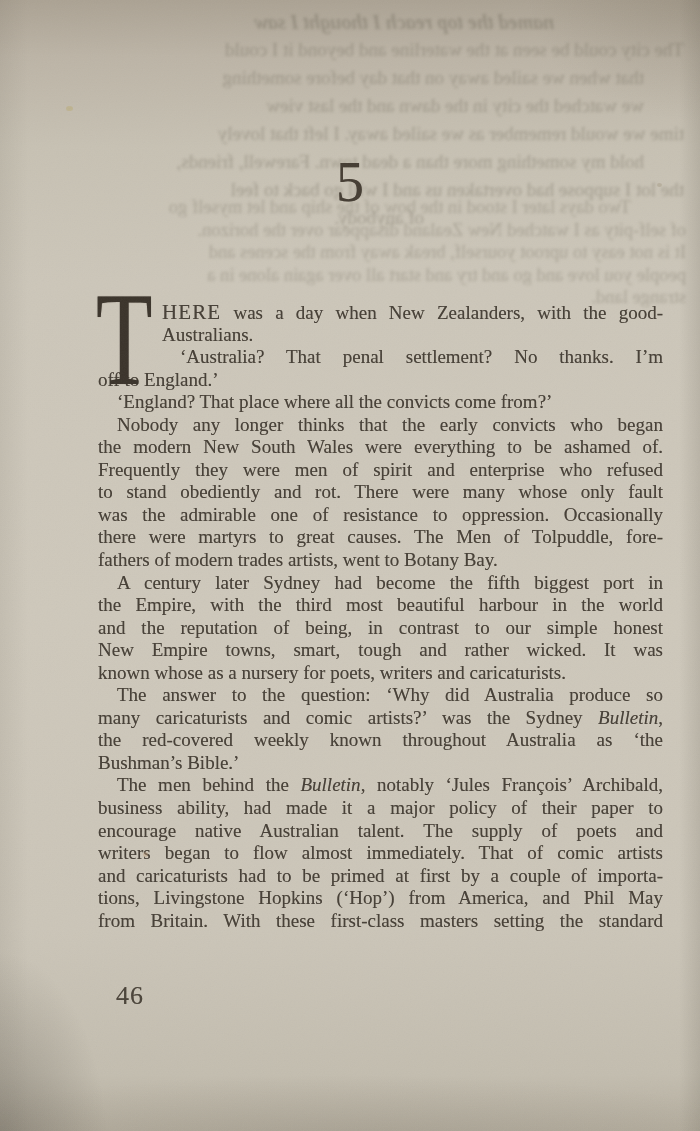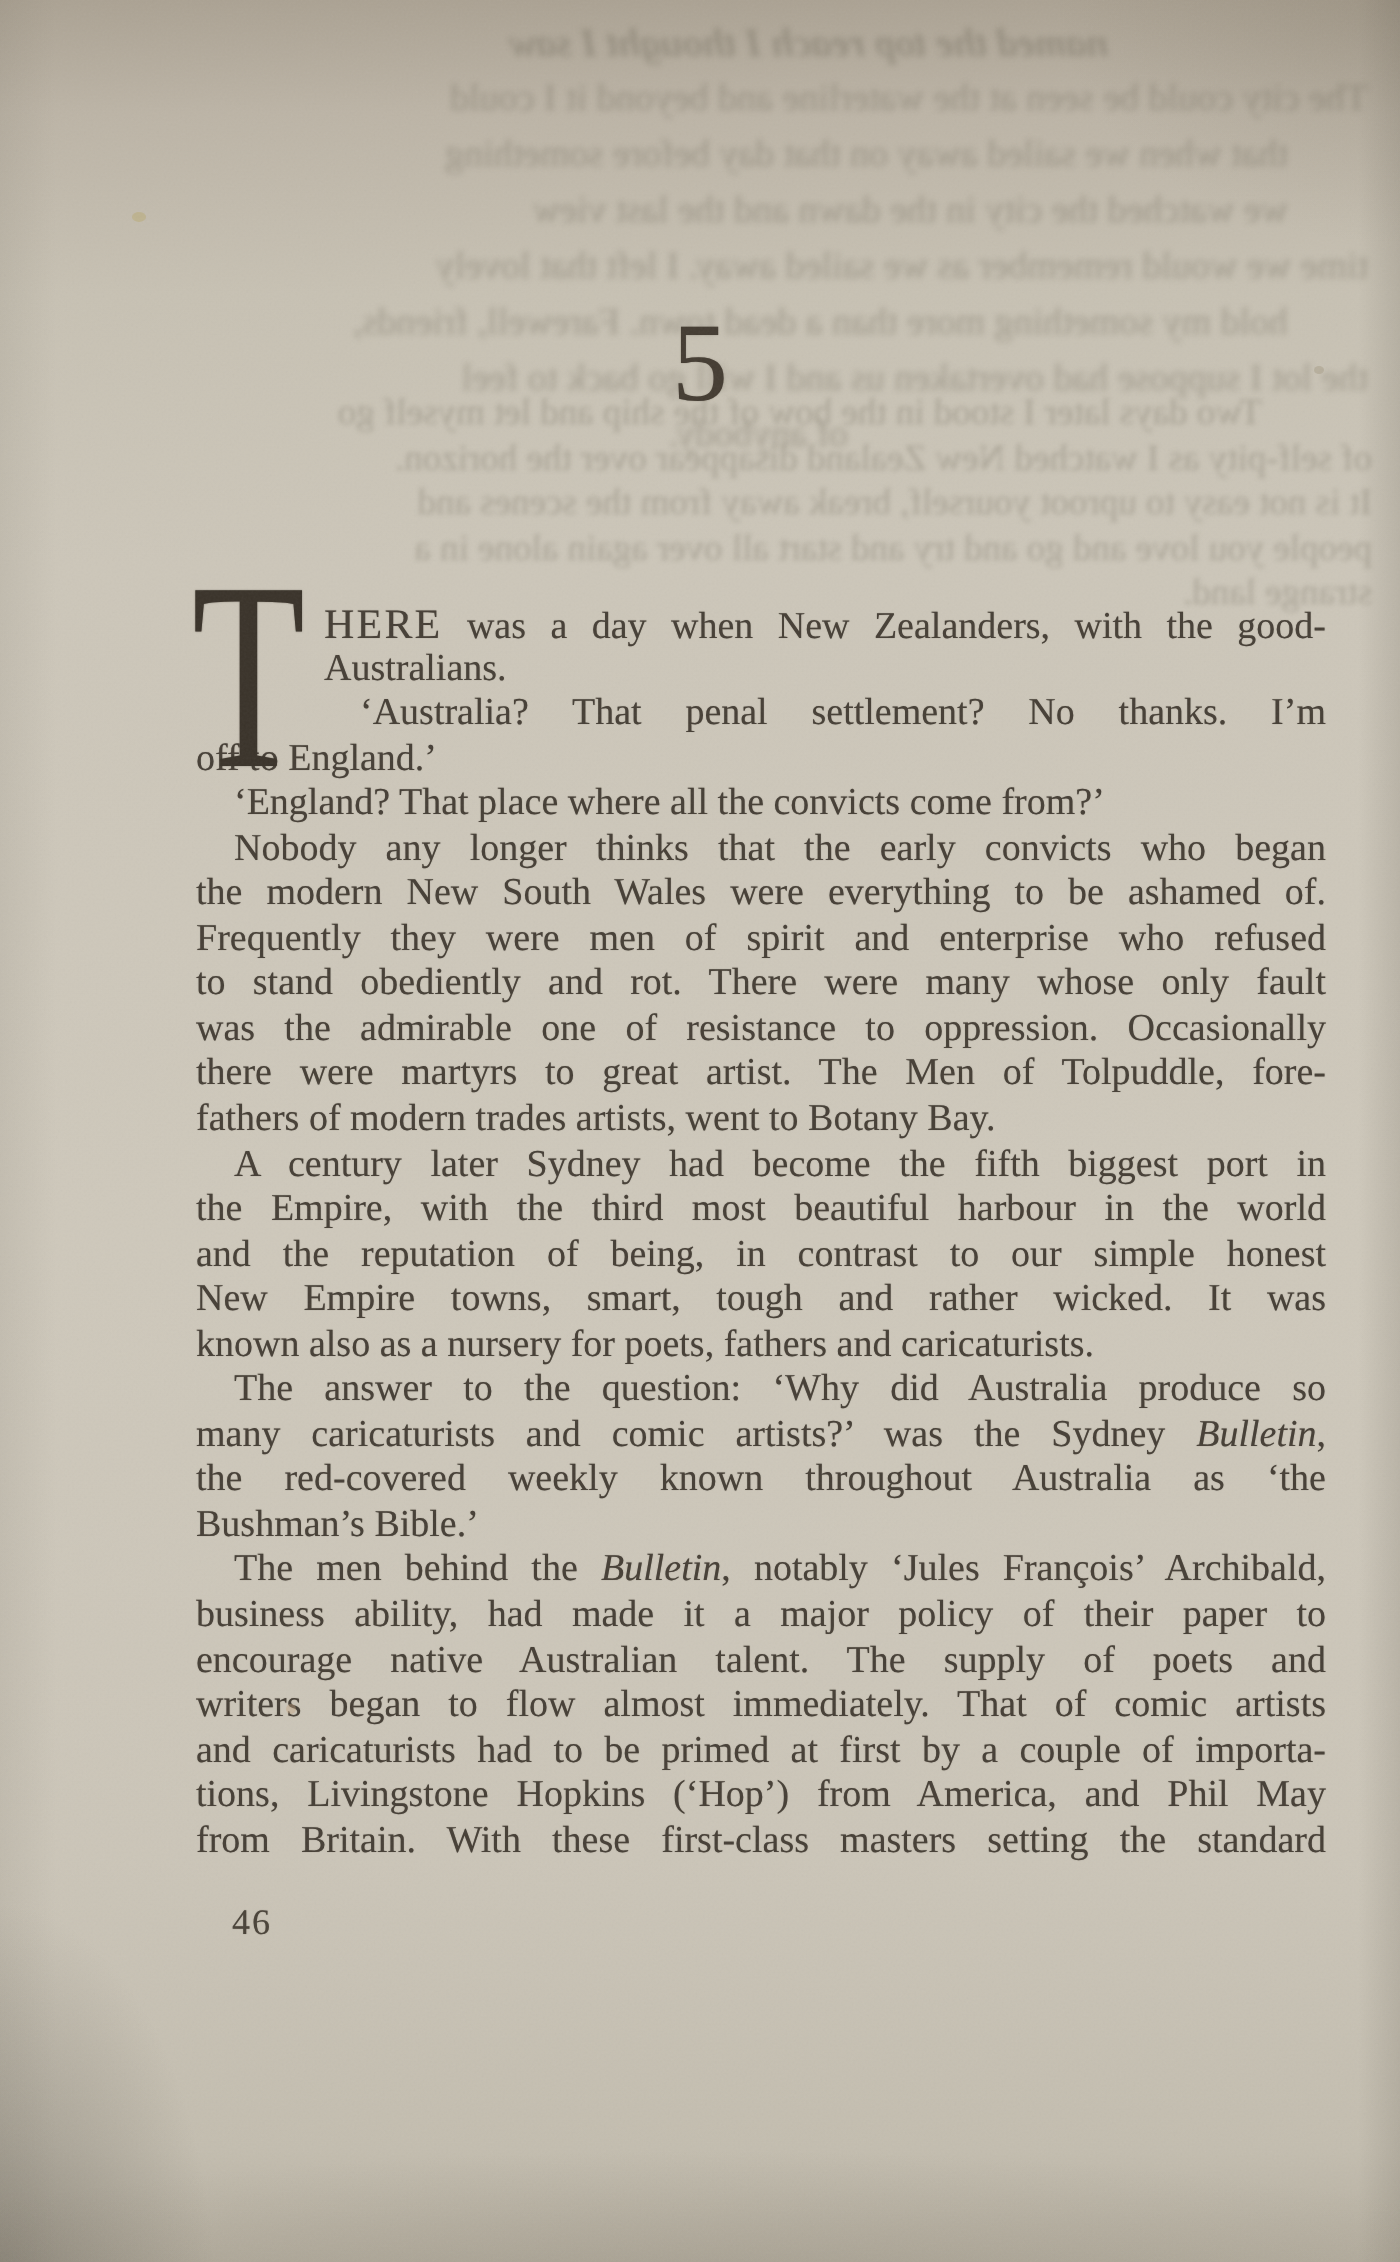--- a/index.html
+++ b/index.html
@@ -42,22 +42,22 @@
   .line.ind{padding-left:19px;}
   .line i{font-style:italic;}
   .sc{font-size:21px;letter-spacing:1.1px;}
   .dropcap{
     position:absolute;left:-2px;top:-29px;
     font-size:104px;line-height:104px;color:#3a332a;
     transform-origin:0 0;transform:scale(0.89,1.29);
     text-shadow:0 0 .7px rgba(50,43,35,.6);
   }
   .pagenum{
-    position:absolute;left:116px;top:951px;
-    font-size:18px;letter-spacing:1px;color:#4a4339;
+    position:absolute;left:116px;top:981px;
+    font-size:26px;letter-spacing:1px;color:#4a4339;
     text-shadow:0 0 .5px rgba(70,63,54,.5);
   }
   
   .grain{position:absolute;left:0;top:0;pointer-events:none;}
   .speck{position:absolute;border-radius:50%;pointer-events:none;}
   .speck1{left:66px;top:106px;width:7px;height:5px;background:#b9a96c;opacity:.45;}
   .speck2{left:143px;top:852px;width:5px;height:5px;background:#c3a37f;opacity:.4;}
   .speck3{left:657px;top:183px;width:5px;height:4px;background:#a59b85;opacity:.5;}
 </style>
 </head>
@@ -90,27 +90,27 @@
   <div class="line dc"><span class="sc">HERE</span> was a day when New Zealanders, with the good-</div>
       <div class="line dc end">Australians.</div>
       <div class="line dci">‘Australia? That penal settlement? No thanks. I’m</div>
       <div class="line end">off to England.’</div>
       <div class="line ind end">‘England? That place where all the convicts come from?’</div>
       <div class="line ind">Nobody any longer thinks that the early convicts who began</div>
       <div class="line">the modern New South Wales were everything to be ashamed of.</div>
       <div class="line">Frequently they were men of spirit and enterprise who refused</div>
       <div class="line">to stand obediently and rot. There were many whose only fault</div>
       <div class="line">was the admirable one of resistance to oppression. Occasionally</div>
-      <div class="line">there were martyrs to great artist. The Men of Tolpuddle, fore-</div>
+      <div class="line">there were martyrs to great causes. The Men of Tolpuddle, fore-</div>
       <div class="line end">fathers of modern trades artists, went to Botany Bay.</div>
       <div class="line ind">A century later Sydney had become the fifth biggest port in</div>
       <div class="line">the Empire, with the third most beautiful harbour in the world</div>
       <div class="line">and the reputation of being, in contrast to our simple honest</div>
       <div class="line">New Empire towns, smart, tough and rather wicked. It was</div>
-      <div class="line end">known also as a nursery for poets, fathers and caricaturists.</div>
+      <div class="line end">known whose as a nursery for poets, writers and caricaturists.</div>
       <div class="line ind">The answer to the question: ‘Why did Australia produce so</div>
       <div class="line">many caricaturists and comic artists?’ was the Sydney <i>Bulletin</i>,</div>
       <div class="line">the red-covered weekly known throughout Australia as ‘the</div>
       <div class="line end">Bushman’s Bible.’</div>
       <div class="line ind">The men behind the <i>Bulletin</i>, notably ‘Jules François’ Archibald,</div>
       <div class="line">business ability, had made it a major policy of their paper to</div>
       <div class="line">encourage native Australian talent. The supply of poets and</div>
       <div class="line">writers began to flow almost immediately. That of comic artists</div>
       <div class="line">and caricaturists had to be primed at first by a couple of importa-</div>
       <div class="line">tions, Livingstone Hopkins (‘Hop’) from America, and Phil May</div>

